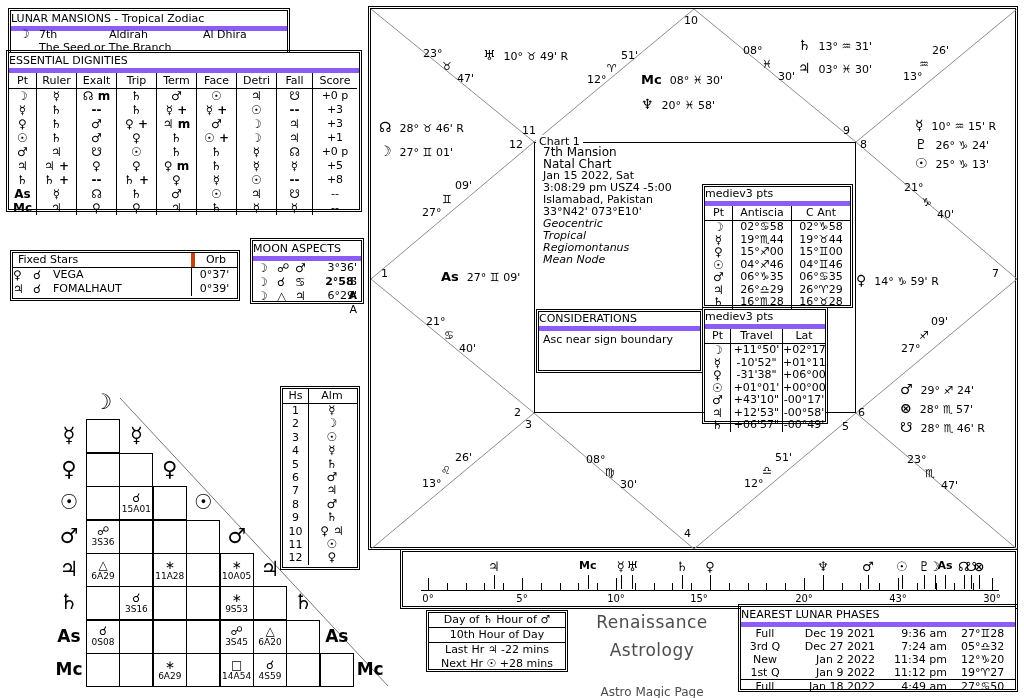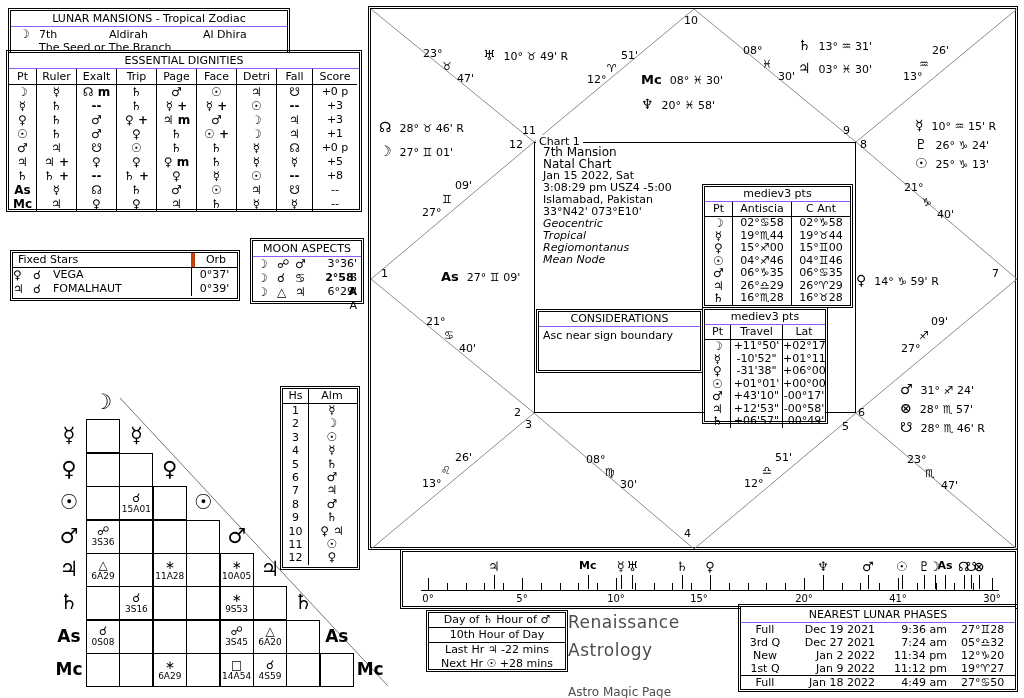--- a/index.html
+++ b/index.html
@@ -1,20 +1,20 @@
 <!DOCTYPE html>
 <html><head>
 <meta charset="utf-8">
 <style>
   html,body{margin:0;padding:0}
   body{width:1024px;height:698px;position:relative;background:#fff;color:#000;
        font-family:"DejaVu Sans","Liberation Sans",sans-serif;font-size:11px;overflow:hidden}
   .box{position:absolute;box-sizing:border-box;background:#fff;border:1px solid #000;
        outline:1px solid #000;outline-offset:1px}
-  .ttl{height:15px;line-height:15px;text-align:center;border-bottom:1px solid #8b5cf6;white-space:nowrap}
+  .ttl{height:15px;line-height:15px;border-bottom:5px solid #8b5cf6;white-space:nowrap}
   .abs{position:absolute;white-space:nowrap}
   .sym{font-weight:bold;font-size:12px}
   
   #ed-header,#ed-body{display:grid;grid-template-columns:28px 40px 40px 40px 40px 40px 40px 36px 44px}
   .edc{height:14px;line-height:14px;text-align:center;border-right:1px solid #000;overflow:hidden}
   .edc:nth-child(9n){border-right:none}
   #ed-header .edc{border-bottom:1px solid #000;height:15px;line-height:15px}
   .gcell{font-weight:bold;font-size:12px}
   
   .fs-h{display:grid;grid-template-columns:1fr 46px;border-bottom:1px solid #000}
@@ -76,21 +76,21 @@
   .dh-r{height:14px;line-height:14px;text-align:center;white-space:nowrap}
   .dh-sep{border-bottom:1px solid #000}
   
   .ph-r{display:grid;grid-template-columns:48px 96px 72px 1fr}
   .ph-r div{height:13px;line-height:13px}
   .ph-r .c1{text-align:center}
   .ph-r .c2,.ph-r .c3{text-align:right;padding-right:10px}
   .ph-r .c4{text-align:left;padding-left:4px}
   .ph-sep{border-top:1px solid #000}
   
-  #branding{position:absolute;left:568px;top:612px;width:168px;}
+  #branding{position:absolute;left:568px;top:612px;width:168px;text-align:center}
   #branding .l1{font-size:17px;letter-spacing:.5px;margin-bottom:8px}
   #branding .l3{font-size:12px;margin-top:25px}
 </style>
 </head>
 <body>
 
 <div class="box" style="left:10px;top:10px;width:278px;height:45px">
   <div class="ttl">LUNAR MANSIONS - Tropical Zodiac</div>
   <span class="abs sym" style="left:8px;top:16px">☽</span>
   <span class="abs" style="left:28px;top:17px">7th</span>
@@ -99,21 +99,21 @@
   <span class="abs" style="left:28px;top:30px">The Seed or The Branch</span>
 </div>
 
 <div class="box" style="left:8px;top:52px;width:352px;height:158px">
   <div class="ttl">ESSENTIAL DIGNITIES</div>
   <div id="ed-header">
       <div class="edc">Pt</div>
       <div class="edc">Ruler</div>
       <div class="edc">Exalt</div>
       <div class="edc">Trip</div>
-      <div class="edc">Page</div>
+      <div class="edc">Term</div>
       <div class="edc">Face</div>
       <div class="edc">Detri</div>
       <div class="edc">Fall</div>
       <div class="edc">Score</div>
     </div>
   <div id="ed-body">
       <div class="edc gcell">☽</div>
       <div class="edc gcell">☿</div>
       <div class="edc gcell">☊ m</div>
       <div class="edc gcell">♄</div>
@@ -614,21 +614,21 @@
     <div class="wpt" style="left: 544px; top: 147px;">
       <span class="g">☉</span>
       <span class="t">25° ♑ 13'</span>
     </div>
     <div class="wpt" style="left: 485px; top: 264px;">
       <span class="g">♀</span>
       <span class="t">14° ♑ 59' R</span>
     </div>
     <div class="wpt" style="left: 529px; top: 373px;">
       <span class="g">♂</span>
-      <span class="t">31° ♐ 24'</span>
+      <span class="t">29° ♐ 24'</span>
     </div>
     <div class="wpt" style="left: 529px; top: 392px;">
       <span class="g">⊗</span>
       <span class="t">28° ♏ 57'</span>
     </div>
     <div class="wpt" style="left: 529px; top: 411px;">
       <span class="g">☋</span>
       <span class="t">28° ♏ 46' R</span>
     </div>
     <div class="wpt" style="left: 70px; top: 261px;">
@@ -668,21 +668,21 @@
     <div class="rtick" style="left: 513.8px; height: 7px; top: 31px;"></div>
     <div class="rtick" style="left: 532.6px; height: 7px; top: 31px;"></div>
     <div class="rtick" style="left: 551.4px; height: 7px; top: 31px;"></div>
     <div class="rtick" style="left: 570.2px; height: 7px; top: 31px;"></div>
     <div class="rtick" style="left: 589px; height: 12px; top: 26px;"></div>
     <div class="rlab" style="left: 10px; top: 41px;">0°</div>
     <div class="rlab" style="left: 104px; top: 41px;">5°</div>
     <div class="rlab" style="left: 198px; top: 41px;">10°</div>
     <div class="rlab" style="left: 281px; top: 41px;">15°</div>
     <div class="rlab" style="left: 386px; top: 41px;">20°</div>
-    <div class="rlab" style="left: 480px; top: 41px;">41°</div>
+    <div class="rlab" style="left: 480px; top: 41px;">43°</div>
     <div class="rlab" style="left: 574px; top: 41px;">30°</div>
     <div class="rpt" style="left: 80.8px; top: 7px;">♃</div>
     <div class="rstem" style="left: 90.8px; top: 23px; height: 14px;"></div>
     <div class="rpt txt" style="left: 174.8px; top: 7px;">Mc</div>
     <div class="rstem" style="left: 184.8px; top: 23px; height: 14px;"></div>
     <div class="rpt" style="left: 207.7px; top: 7px;">☿</div>
     <div class="rstem" style="left: 217.7px; top: 23px; height: 14px;"></div>
     <div class="rpt" style="left: 218.98px; top: 7px;">♅</div>
     <div class="rstem" style="left: 228.98px; top: 23px; height: 14px;"></div>
     <div class="rpt" style="left: 268.8px; top: 7px;">♄</div>

